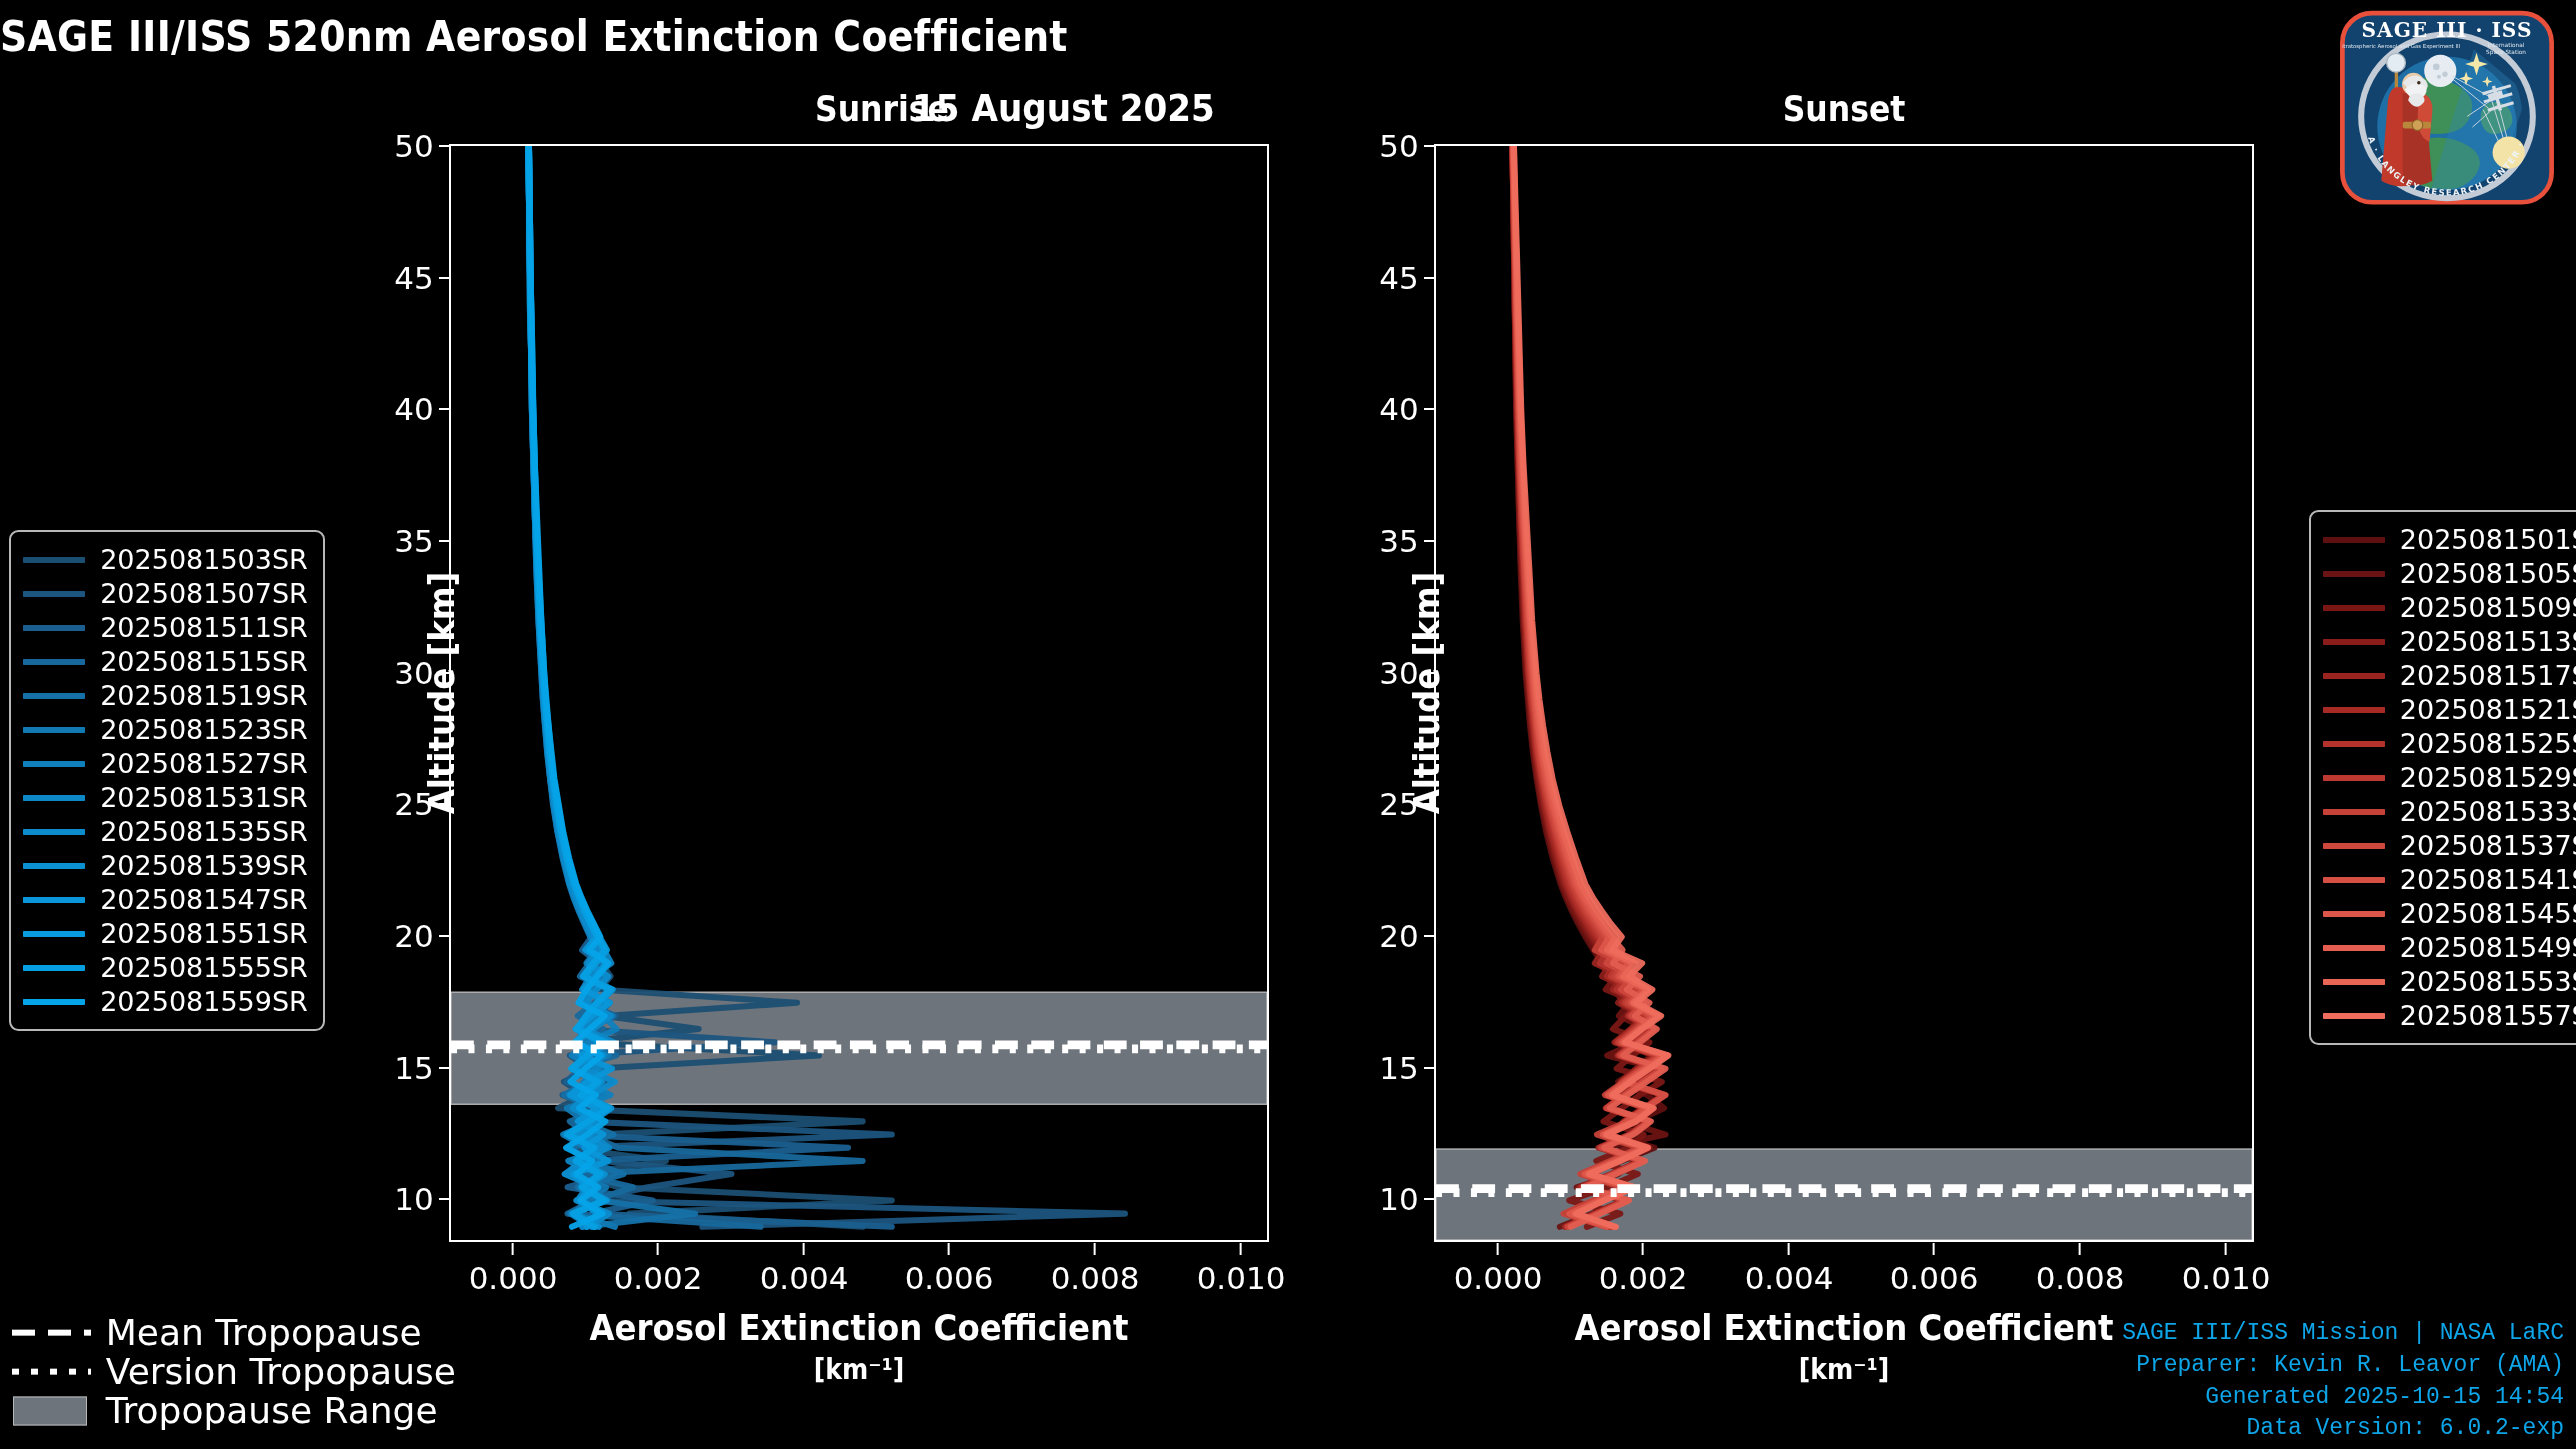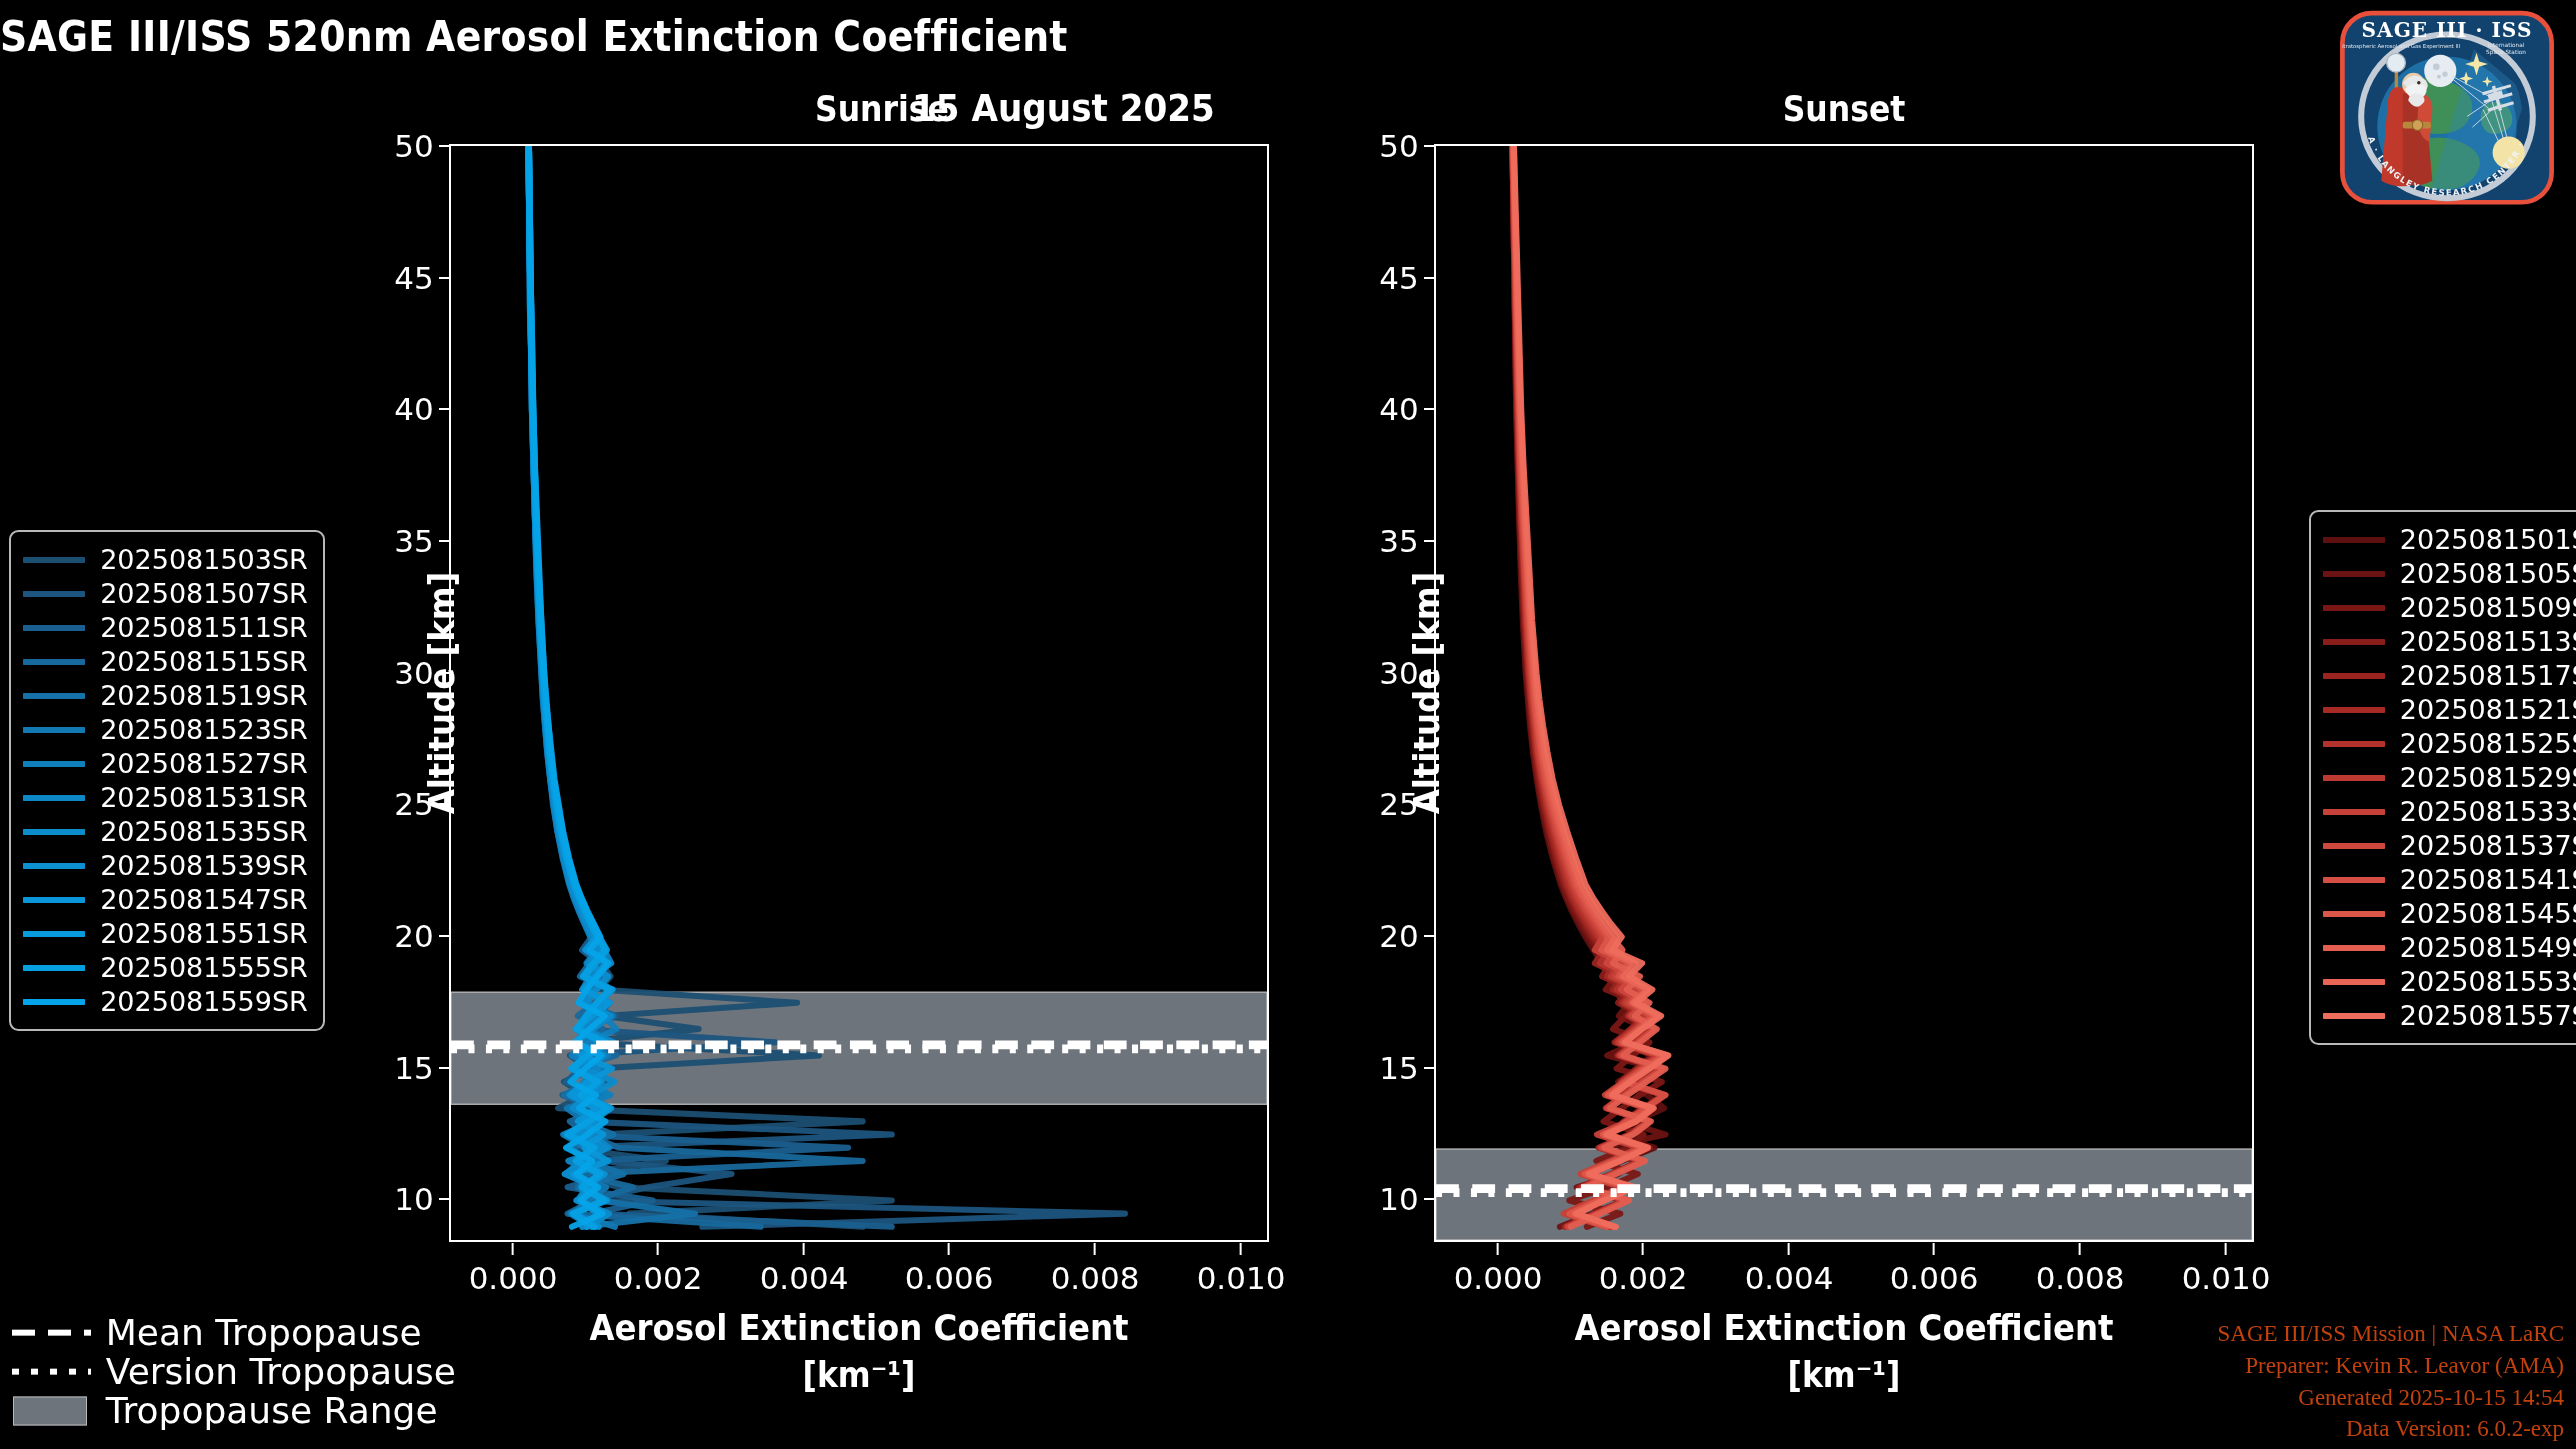--- a/index.html
+++ b/index.html
@@ -58,21 +58,21 @@
     position:absolute;left:50%;bottom:100%;margin-bottom:5.4px;
     width:2px;height:12px;background:#fff;transform:translateX(-50%);
   }
 
   
   .xaxis-title{
     position:absolute;top:100%;margin-top:64px;left:0;width:100%;
     text-align:center;font-size:36px;font-weight:bold;line-height:1.32;
     font-family:"DejaVu Sans Condensed","DejaVu Sans","Liberation Sans",sans-serif;
   }
-  .xaxis-title .unit{display:block;font-size:35px;}
+  .xaxis-title .unit{display:block;font-size:28px;}
   .yaxis-title{
     position:absolute;left:-131px;top:50%;
     transform:translateY(-50%) rotate(-90deg);
     font-size:36px;font-weight:bold;white-space:nowrap;
     font-family:"DejaVu Sans Condensed","DejaVu Sans","Liberation Sans",sans-serif;
   }
 
   
   .legend-box{
     position:absolute;border:2px solid #b8b8b8;border-radius:9.4px;
@@ -93,22 +93,22 @@
     background:repeating-linear-gradient(to right,#fff 0 23px,transparent 23px 36px);}
   .tl-dot{position:absolute;top:50%;left:0;width:100%;height:6.7px;transform:translateY(-50%);
     background:repeating-linear-gradient(to right,#fff 0 6.7px,transparent 6.7px 19px);}
   .tl-patch{position:absolute;top:50%;left:1.3px;width:72px;height:27px;
     transform:translateY(-50%);background:#6e747c;border:1.3px solid #b8b8b8;}
   .tl-label{font-size:36px;white-space:nowrap;
     font-family:"DejaVu Sans","Liberation Sans",sans-serif;}
 
   
   #credits{position:absolute;right:12px;bottom:4px;text-align:right;
-    color:#c2410c;font-size:23px;line-height:1.38;
-    font-family:Liberation Serif, serif;}
+    color:#0ea5e9;font-size:23px;line-height:1.38;
+    font-family:Liberation Mono, monospace;}
 
   
   #logo{position:absolute;left:2333px;top:9.4px;width:228px;height:196px;}
 </style>
 </head>
 <body>
 
 <div class="abs" id="main-title">SAGE III/ISS 520nm Aerosol Extinction Coefficient</div>
 <div class="abs" id="sub-title">15 August 2025</div>
 <div class="abs panel-title" id="panel-title-left">Sunrise</div>

